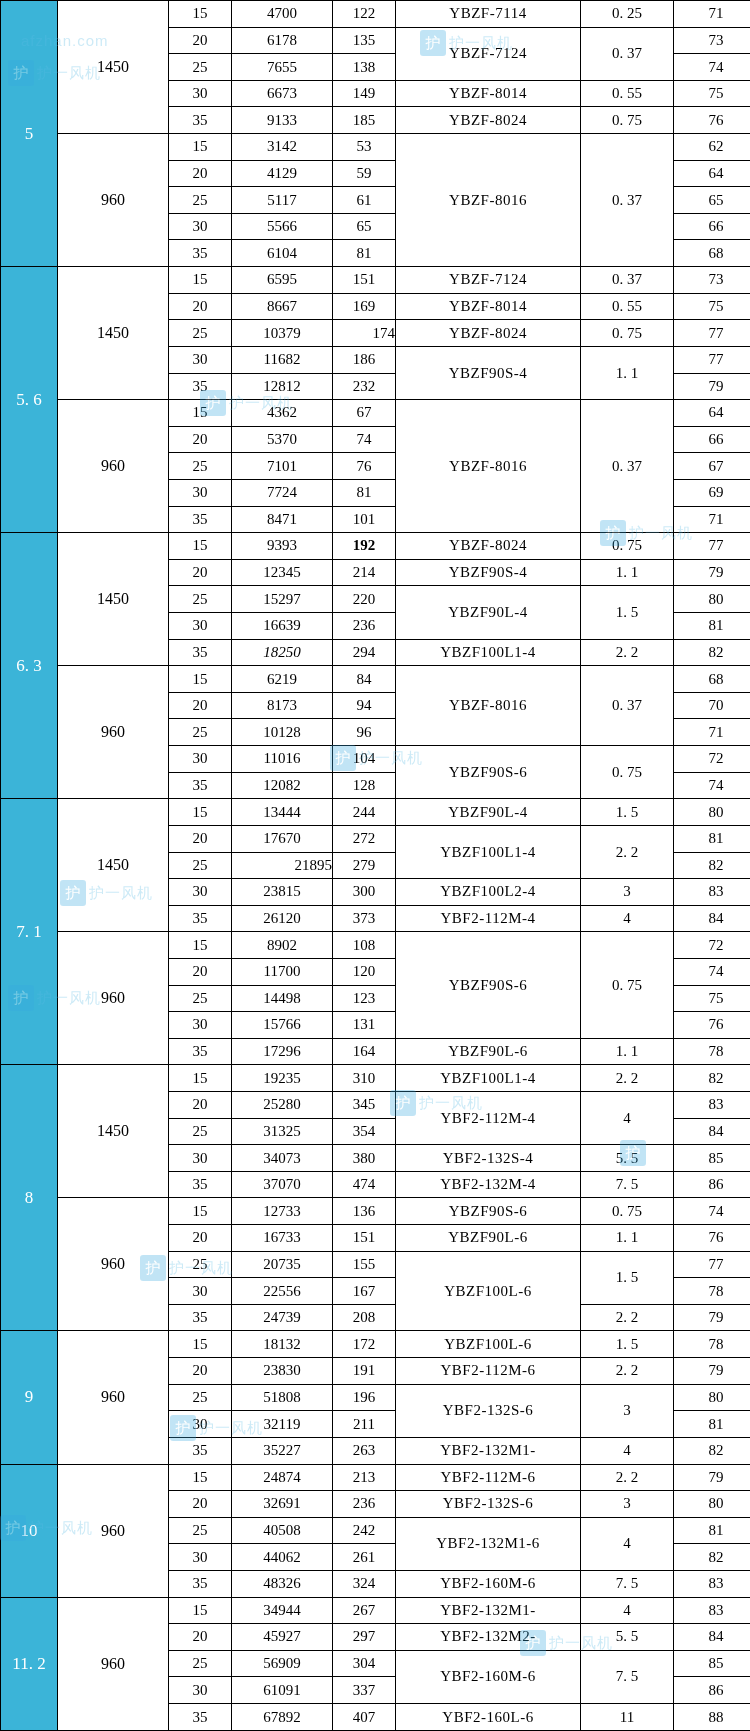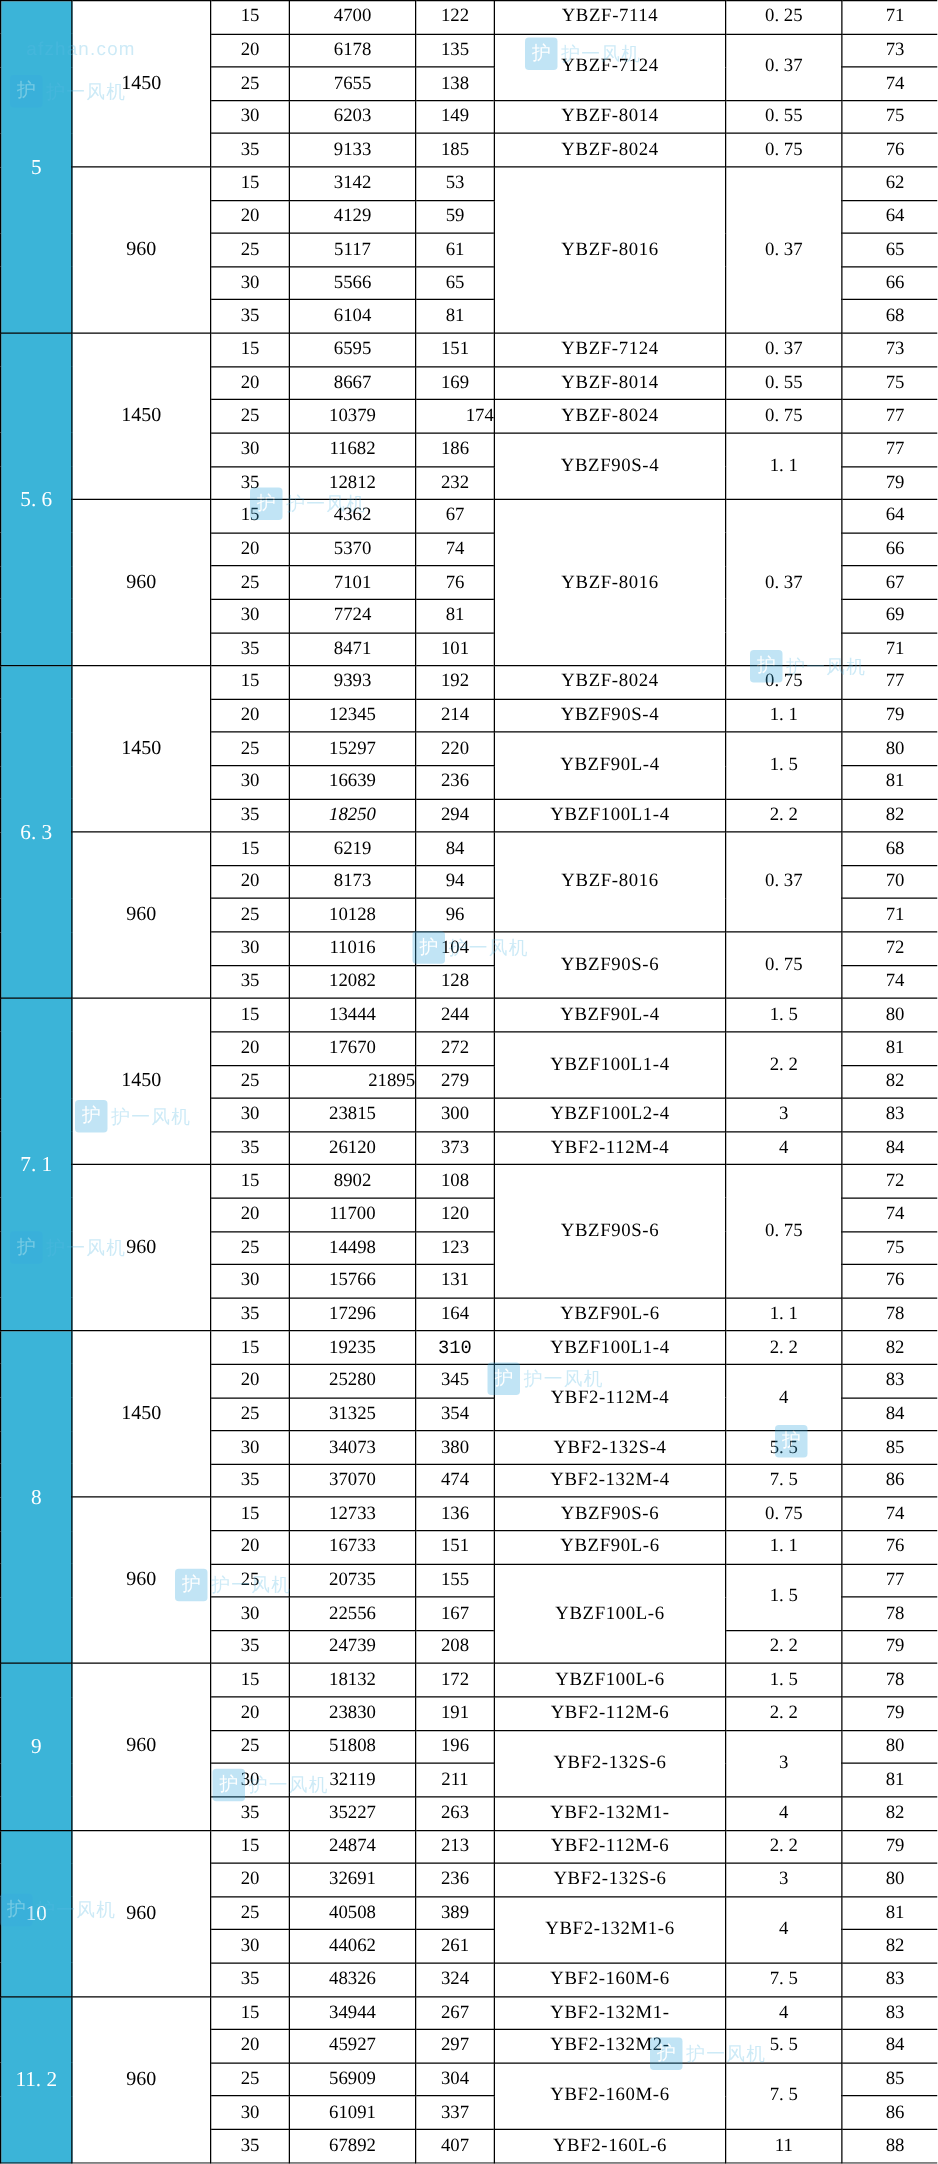--- a/index.html
+++ b/index.html
@@ -40,21 +40,21 @@
           <td style="width: 84px;">73</td>
         </tr>
         <tr>
           <td style="width: 62px;">25</td>
           <td style="width: 100px;">7655</td>
           <td style="width: 62px;">138</td>
           <td style="width: 84px;">74</td>
         </tr>
         <tr>
           <td style="width: 62px;">30</td>
-          <td style="width: 100px;">6203</td>
+          <td style="width: 100px;">6673</td>
           <td style="width: 62px;">149</td>
           <td class="motor" style="width: 184px;">YBZF-8014</td>
           <td class="kw" style="width: 92px;">0. 55</td>
           <td style="width: 84px;">75</td>
         </tr>
         <tr>
           <td style="width: 62px;">35</td>
           <td style="width: 100px;">9133</td>
           <td style="width: 62px;">185</td>
           <td class="motor" style="width: 184px;">YBZF-8024</td>
@@ -165,21 +165,21 @@
           <td style="width: 62px;">35</td>
           <td style="width: 100px;">8471</td>
           <td style="width: 62px;">101</td>
           <td style="width: 84px;">71</td>
         </tr>
         <tr>
           <td class="sizecell" rowspan="10" style="width: 56px;">6. 3</td>
           <td class="speed" rowspan="5" style="width: 110px;">1450</td>
           <td style="width: 62px;">15</td>
           <td style="width: 100px;">9393</td>
-          <td style="width: 62px;">192</td>
+          <td style="width: 62px; font-weight: bold;">192</td>
           <td class="motor" style="width: 184px;">YBZF-8024</td>
           <td class="kw" style="width: 92px;">0. 75</td>
           <td style="width: 84px;">77</td>
         </tr>
         <tr>
           <td style="width: 62px;">20</td>
           <td style="width: 100px;">12345</td>
           <td style="width: 62px;">214</td>
           <td class="motor" style="width: 184px;">YBZF90S-4</td>
           <td class="kw" style="width: 92px;">1. 1</td>
@@ -315,21 +315,21 @@
           <td style="width: 62px;">164</td>
           <td class="motor" style="width: 184px;">YBZF90L-6</td>
           <td class="kw" style="width: 92px;">1. 1</td>
           <td style="width: 84px;">78</td>
         </tr>
         <tr>
           <td class="sizecell" rowspan="10" style="width: 56px;">8</td>
           <td class="speed" rowspan="5" style="width: 110px;">1450</td>
           <td style="width: 62px;">15</td>
           <td style="width: 100px;">19235</td>
-          <td style="width: 62px; font-family: Liberation Mono, monospace;">310</td>
+          <td style="width: 62px;">310</td>
           <td class="motor" style="width: 184px;">YBZF100L1-4</td>
           <td class="kw" style="width: 92px;">2. 2</td>
           <td style="width: 84px;">82</td>
         </tr>
         <tr>
           <td style="width: 62px;">20</td>
           <td style="width: 100px;">25280</td>
           <td style="width: 62px;">345</td>
           <td class="motor" rowspan="2" style="width: 184px;">YBF2-112M-4</td>
           <td class="kw" rowspan="2" style="width: 92px;">4</td>
@@ -449,21 +449,21 @@
           <td style="width: 62px;">20</td>
           <td style="width: 100px;">32691</td>
           <td style="width: 62px;">236</td>
           <td class="motor" style="width: 184px;">YBF2-132S-6</td>
           <td class="kw" style="width: 92px;">3</td>
           <td style="width: 84px;">80</td>
         </tr>
         <tr>
           <td style="width: 62px;">25</td>
           <td style="width: 100px;">40508</td>
-          <td style="width: 62px;">389</td>
+          <td style="width: 62px;">242</td>
           <td class="motor" rowspan="2" style="width: 184px;">YBF2-132M1-6</td>
           <td class="kw" rowspan="2" style="width: 92px;">4</td>
           <td style="width: 84px;">81</td>
         </tr>
         <tr>
           <td style="width: 62px;">30</td>
           <td style="width: 100px;">44062</td>
           <td style="width: 62px;">261</td>
           <td style="width: 84px;">82</td>
         </tr>

